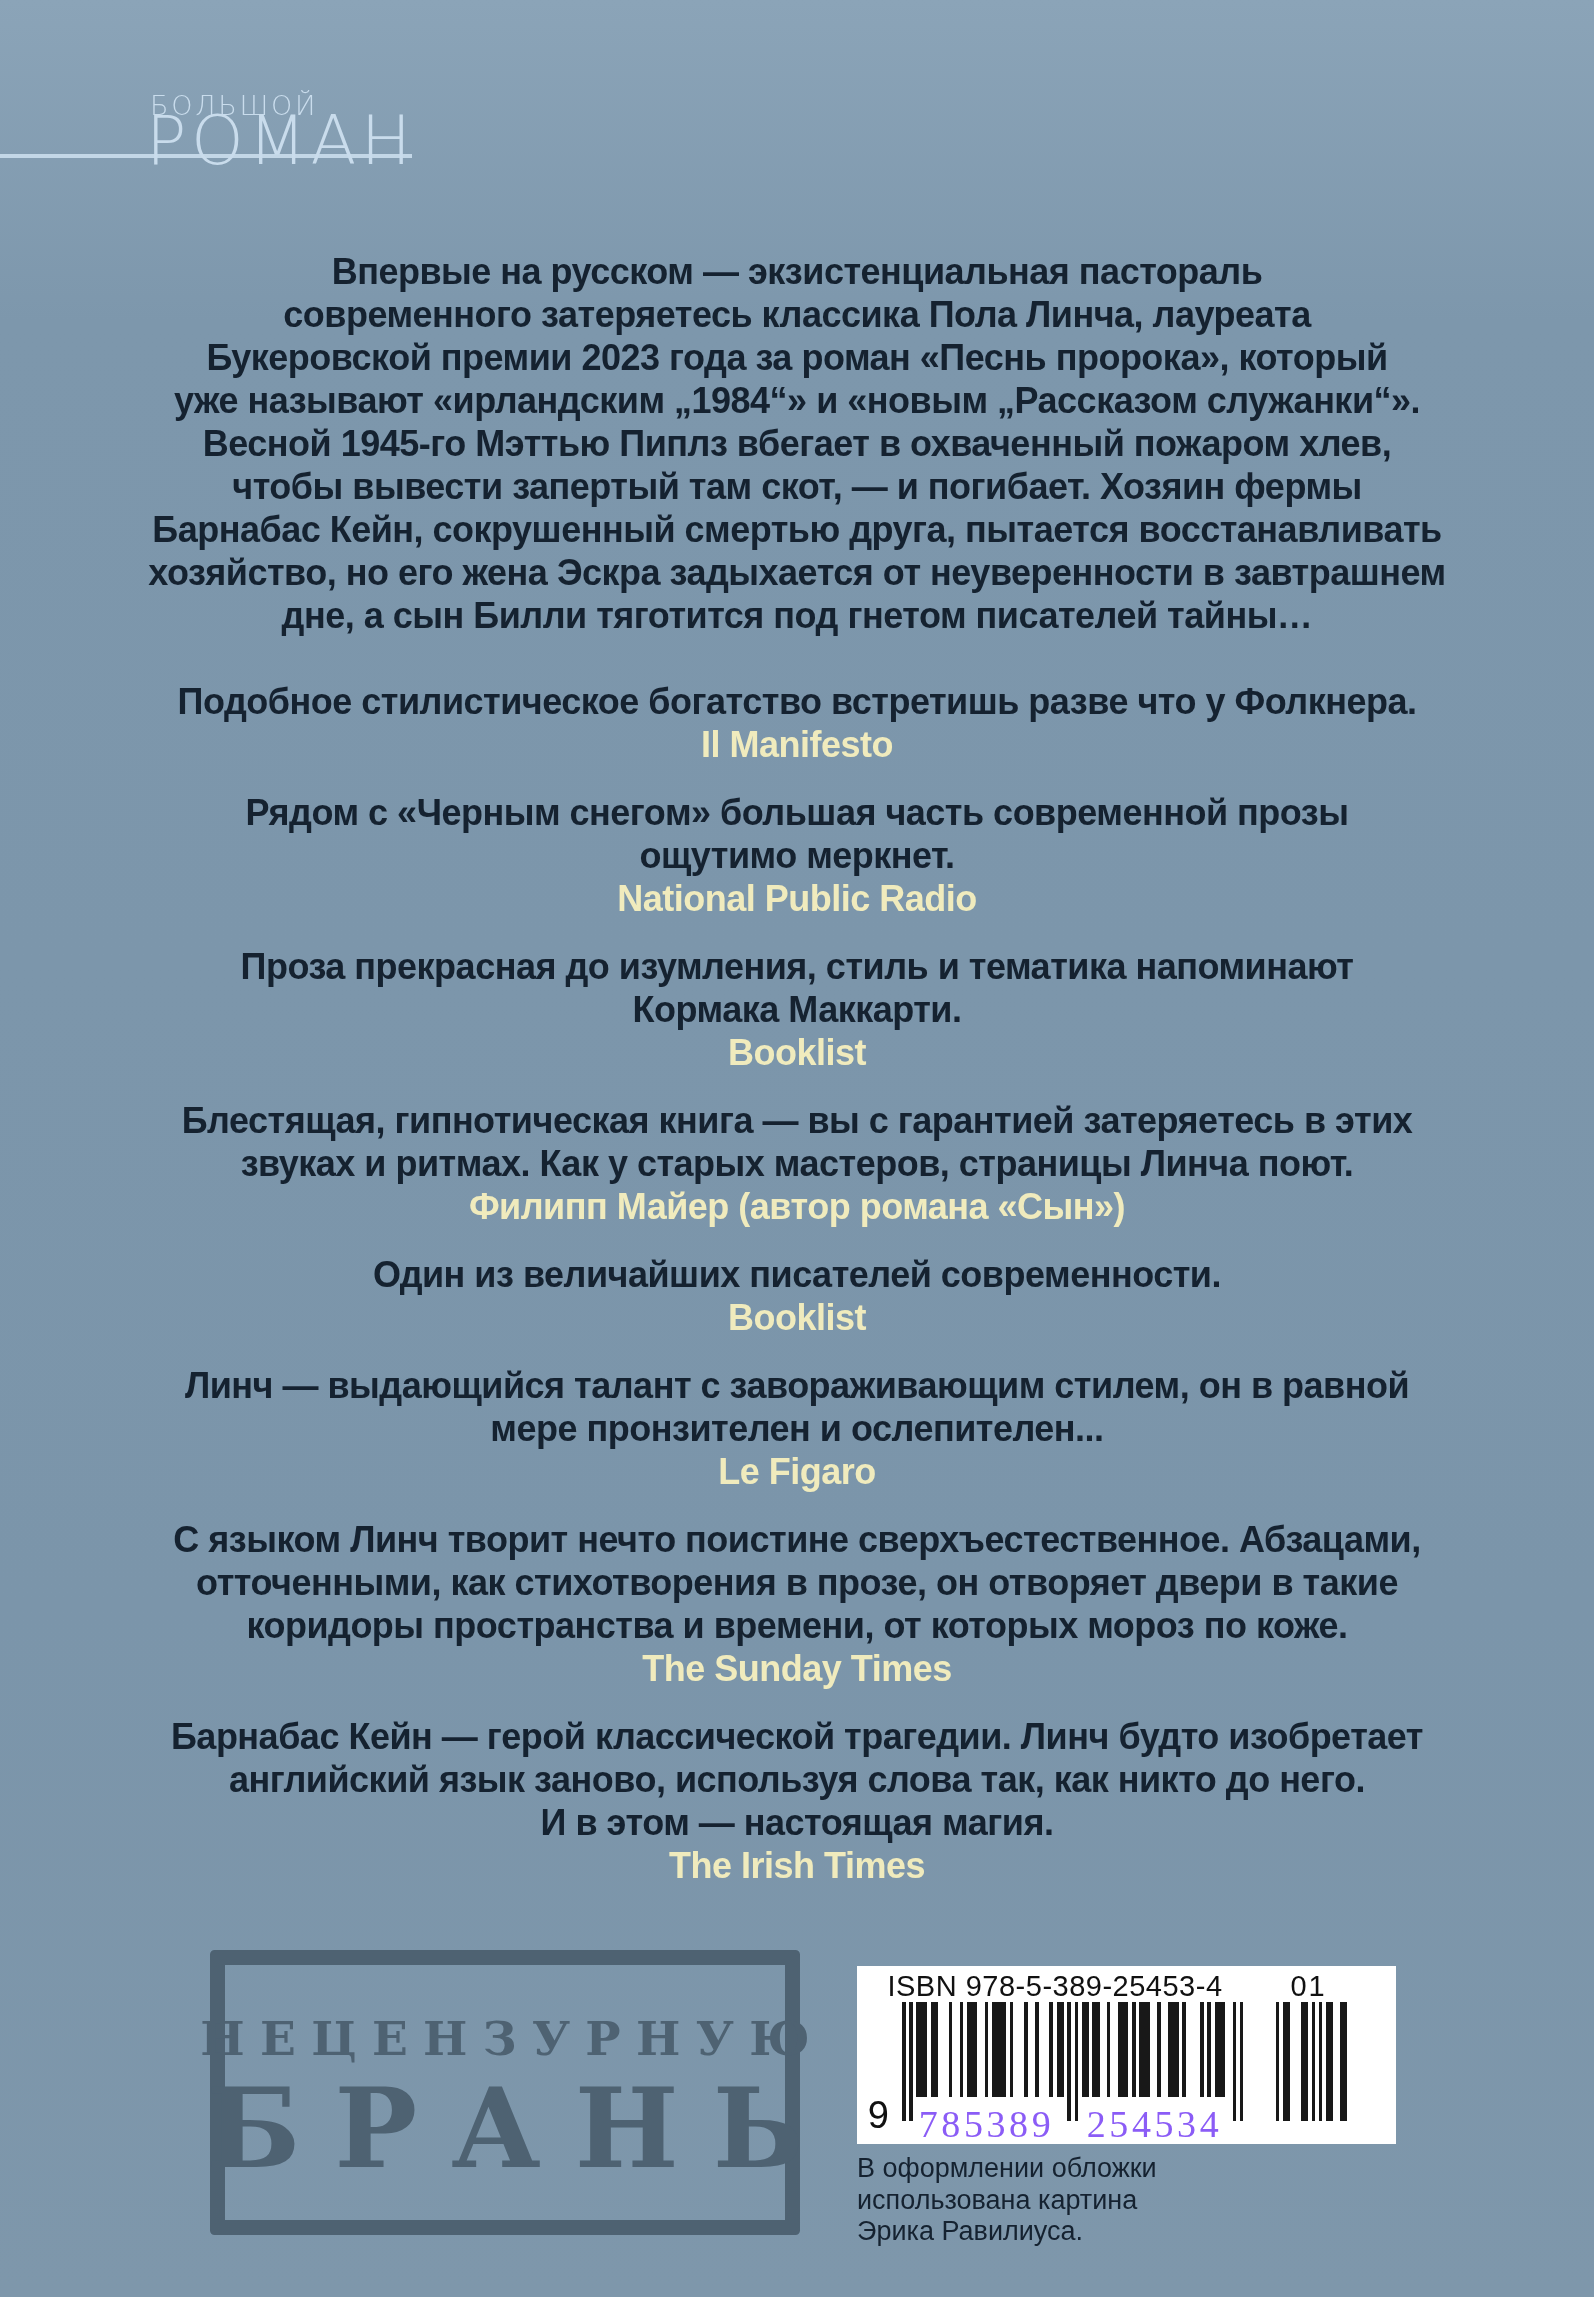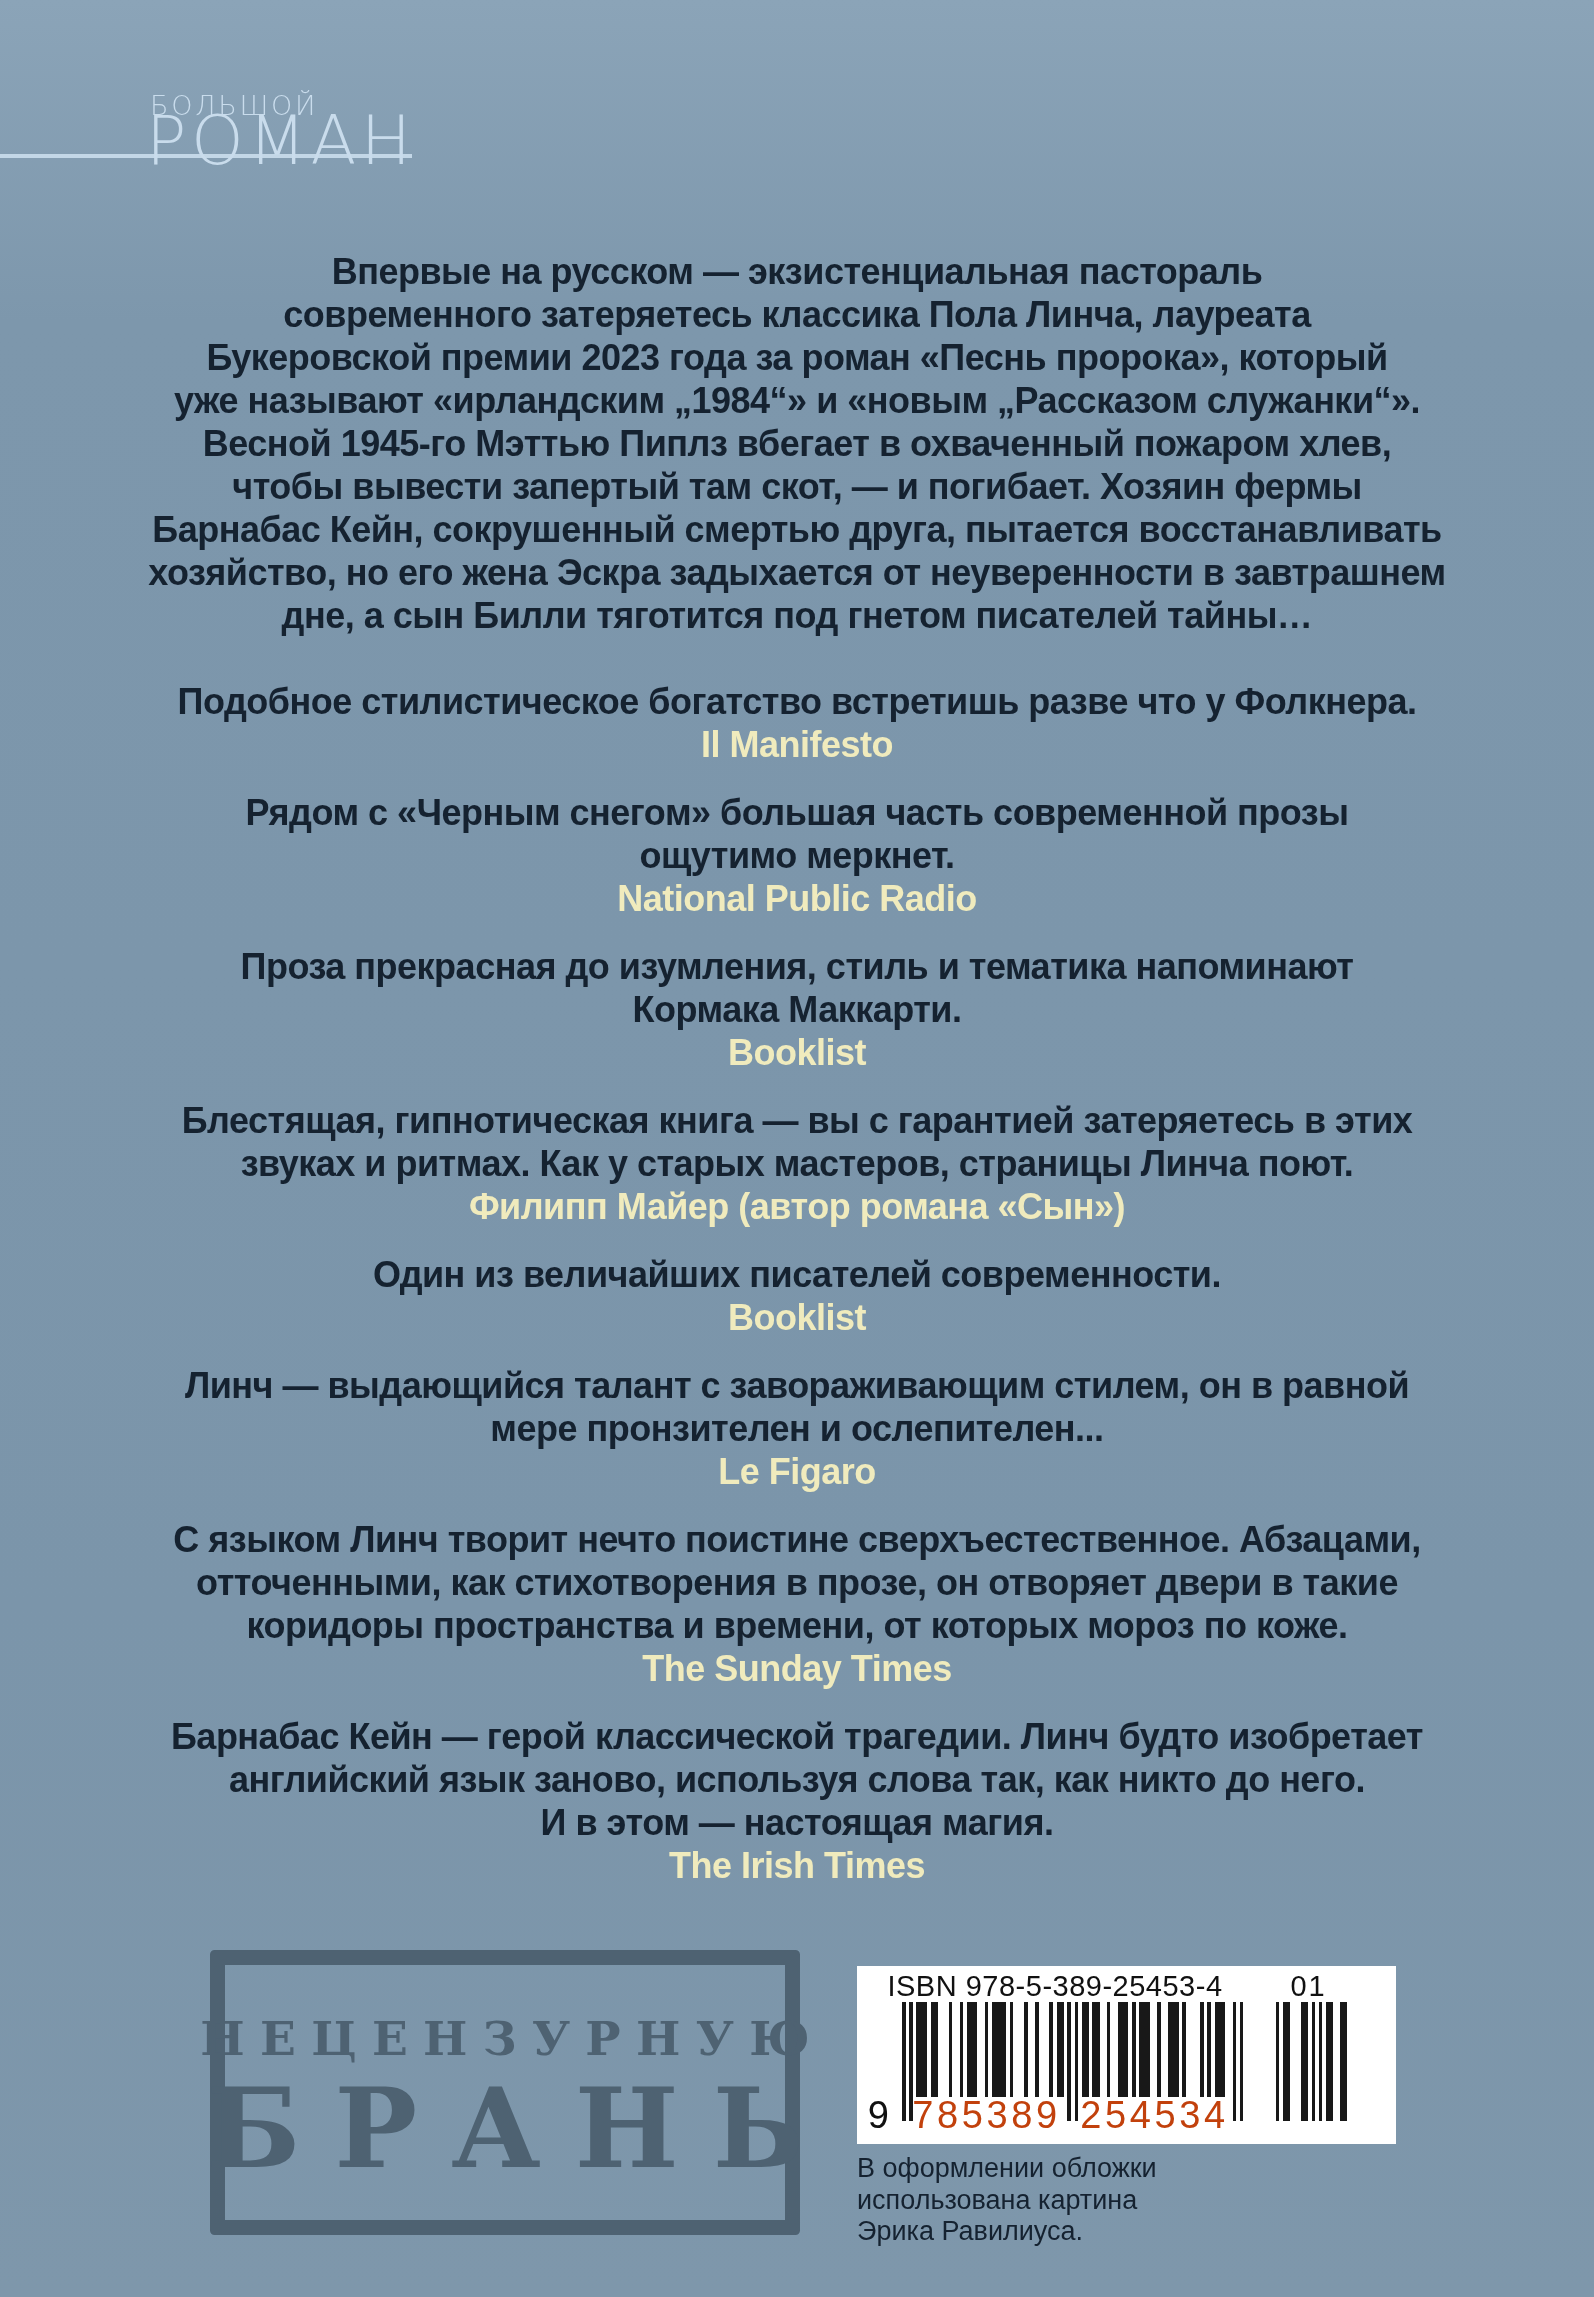--- a/index.html
+++ b/index.html
@@ -76,22 +76,22 @@
   .bars-addon{left:415px;}
   .bars .m{width:3.6px;height:95px;}
   .bars .b{background:#181818;}
   .bars .tall{height:119px;}
   .bars-addon .m{height:119px;}
   .digit-lead{
     position:absolute;left:10.8px;top:128px;color:#111;
     font-size:38px;font-weight:400;
   }
   .digit-group{
-    position:absolute;top:128px;color:#c2410c;text-align:center;
-    font-size:38px;font-weight:400;letter-spacing:3.6px;white-space:nowrap;
+    position:absolute;top:136px;color:#8b5cf6;text-align:center;
+    font-size:38px;font-weight:400;letter-spacing:3.6px;white-space:nowrap;font-family:Liberation Serif, serif;
   }
   .dg1{left:52px;width:155px;}
   .dg2{left:220px;width:155px;}
   
   .credit{
     position:absolute;left:857px;top:2153px;width:504px;
     color:#152230;font-size:27px;line-height:31.5px;font-weight:400;
     text-align:left;letter-spacing:0;
   }
 </style>

